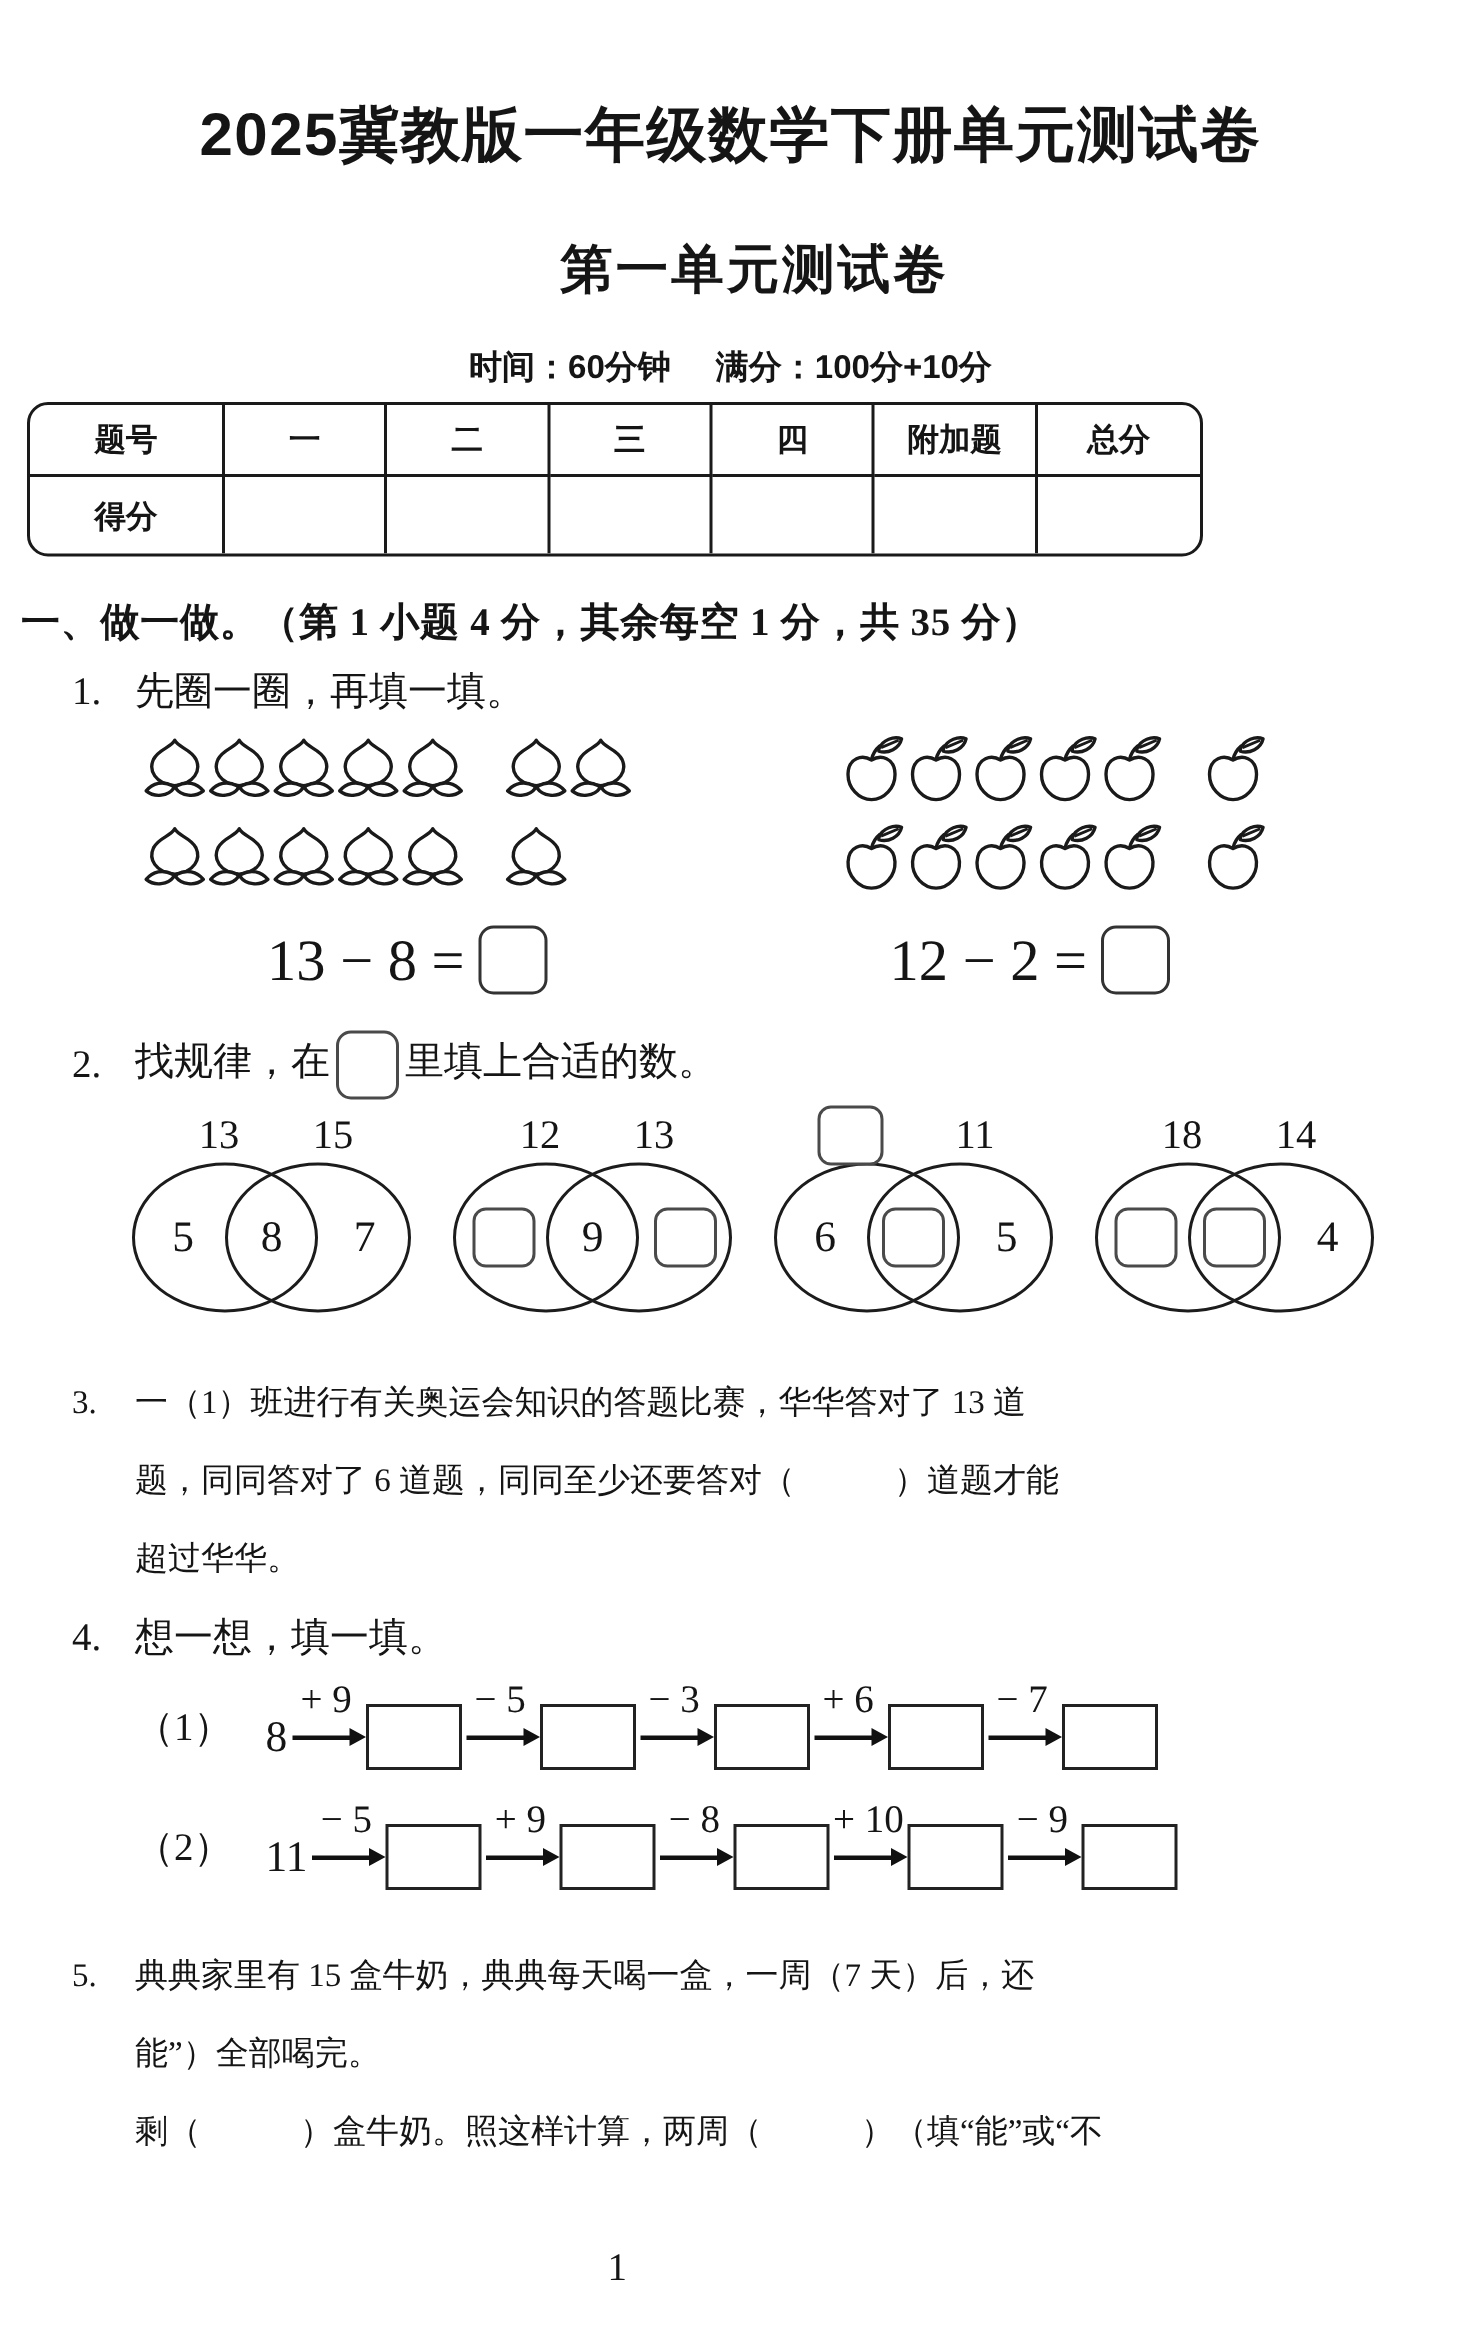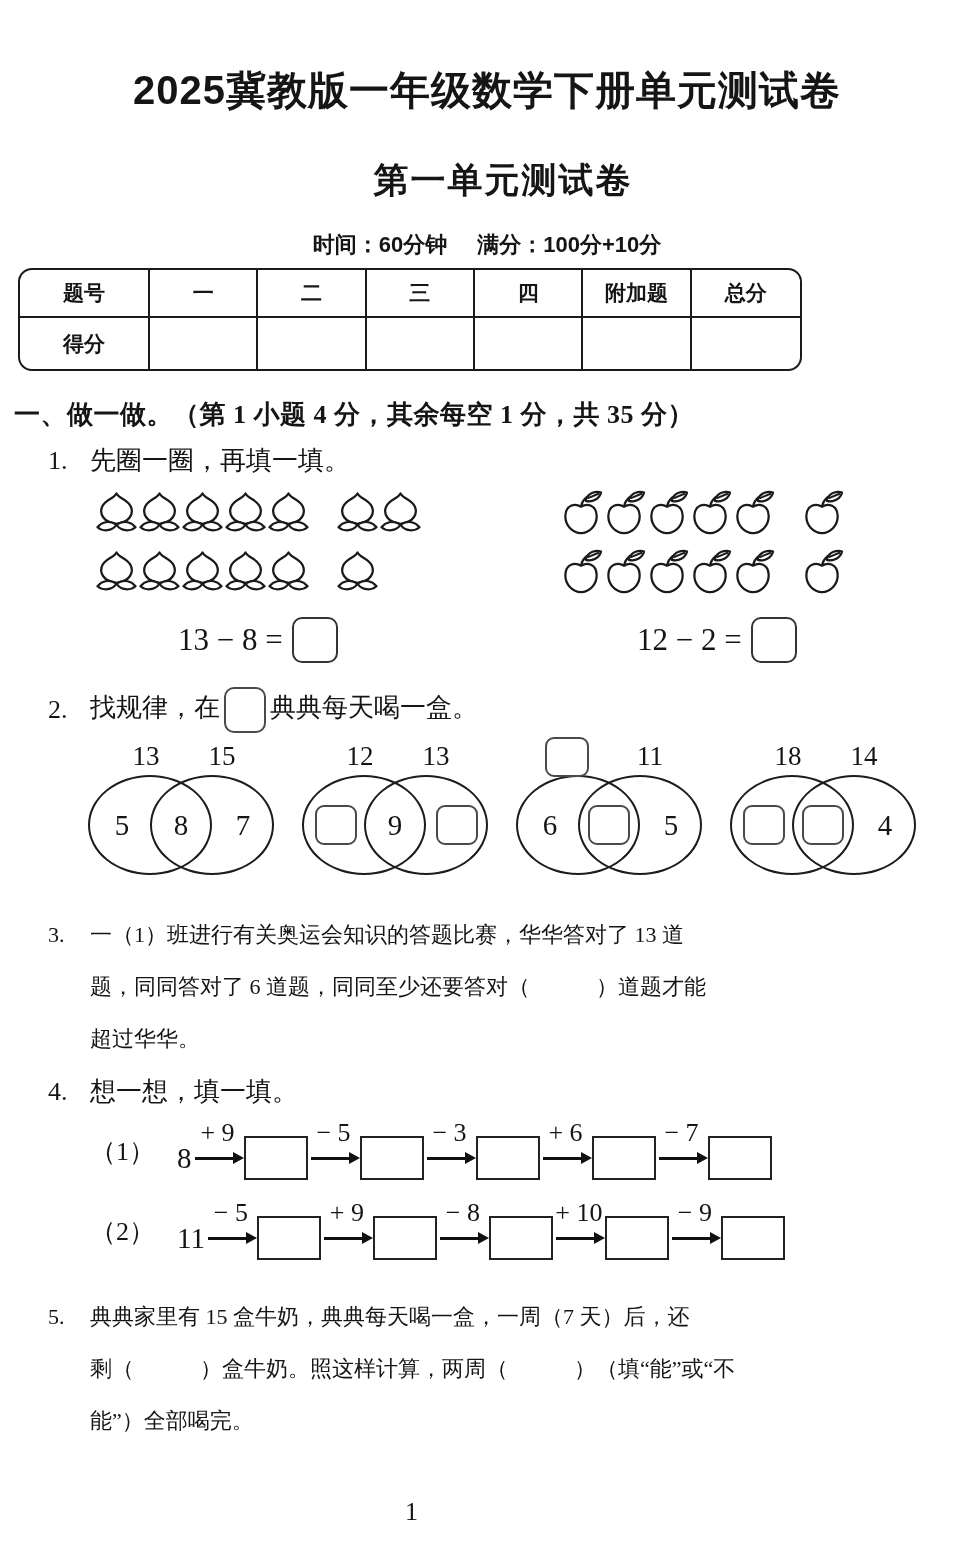--- a/index.html
+++ b/index.html
@@ -35,23 +35,23 @@
 
   
   .fruit-cols { display:flex; margin:13px 0 0 95px; }
   .fruit-col  { display:flex; flex-direction:column; }
   .fruit-col.apples { margin-left:138px; }
   .fruit-row { display:flex; height:56px; margin-bottom:3px; align-items:flex-start; }
   .fruit-group { display:flex; }
   .fruit-group + .fruit-group { margin-left:26px; }
   .fruit { display:inline-block; width:43px; }
   .fruit svg { display:block; }
-  .equation { display:flex; align-items:center; font-size:31px; margin-top:10px; }
+  .equation { display:flex; align-items:center; font-size:39px; margin-top:10px; }
   .eq-peach { margin-left:83px; }
-  .eq-apple { margin-left:77px; }
+  .eq-apple { margin-left:33px; }
   .eq-box { width:46px; height:46px; border:2.5px solid #333; border-radius:10px; margin-left:9px; background:#fff; }
 
   
   .venn-row { display:flex; margin:8px 0 0 88px; gap:26px; }
   .venn { position:relative; width:188px; height:152px; }
   .venn .ellipse { position:absolute; top:34px; width:124px; height:100px;
                    border:2.4px solid #1c1c1c; border-radius:50%; }
   .venn .ell-l { left:0; }
   .venn .ell-r { left:62px; }
   .venn .vlabel { position:absolute; top:0; width:60px; text-align:center; font-size:27px; line-height:30px; }
@@ -346,21 +346,21 @@
       <div class="equation eq-apple">
         <span>12 − 2 =</span>
         <span class="eq-box"></span>
       </div>
     </div>
   </div>
 
   <div class="q-head" style="margin-top:24px;">
     <span class="q-num">2.</span>
     <span>
-      <span>找规律，在</span><span class="inline-box"></span><span>典典每天喝一盒。</span>
+      <span>找规律，在</span><span class="inline-box"></span><span>里填上合适的数。</span>
     </span>
   </div>
 
   <div class="venn-row" id="venn-row">
       <div class="venn">
         <div class="ellipse ell-l"></div>
         <div class="ellipse ell-r"></div>
         <div class="vlabel vl-left">13</div>
         <div class="vlabel vl-right">15</div>
         <div class="slot sl-l">5</div>
@@ -472,19 +472,19 @@
         <span class="chain-arrow">
           <span class="op">− 9</span>
           <span class="arrow-line"></span>
         </span>
         <span class="chain-box"></span>
       </div>
     </div>
 
   <div class="q-block" style="margin-top:26px;">
     <div class="line"><span class="q-num">5.</span><span>典典家里有 15 盒牛奶，典典每天喝一盒，一周（7 天）后，还</span></div>
+    <div class="line cont">能”）全部喝完。</div>
     <div class="line cont">剩（　　　）盒牛奶。照这样计算，两周（　　　）（填“能”或“不</div>
-    <div class="line cont">能”）全部喝完。</div>
   </div>
 
   <div class="footer-page">1</div>
 
 </div>
 
 </body></html>

